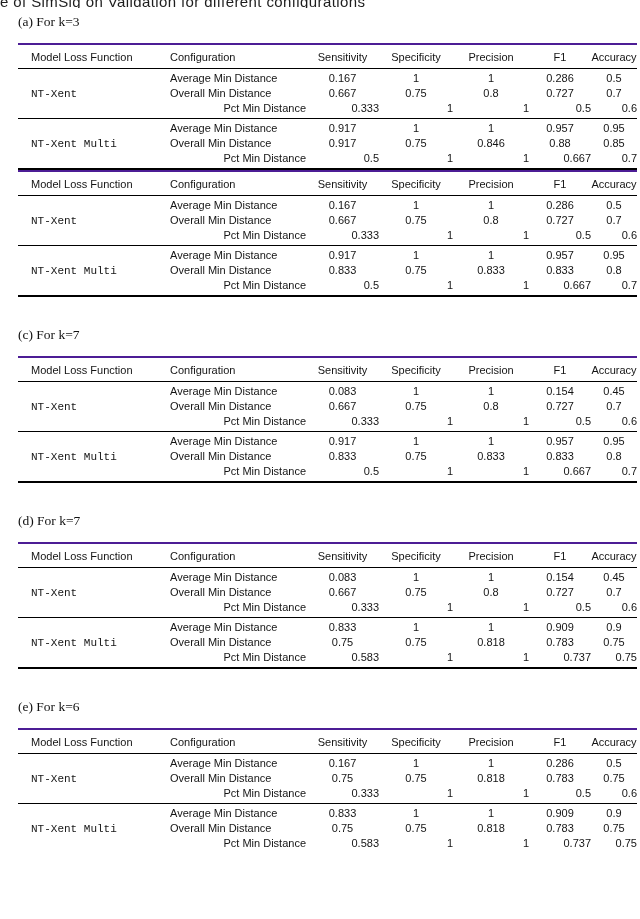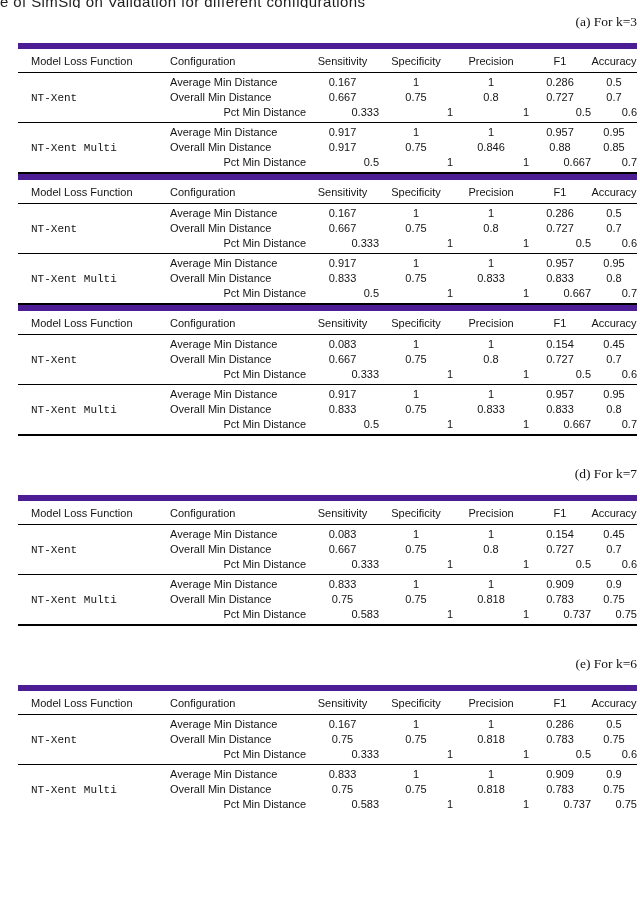--- a/index.html
+++ b/index.html
@@ -29,32 +29,32 @@
     color: #1d1d1d;
   }
   .table-block {
     width: 619px;
     margin-left: 18px;
   }
   .table-caption {
     font-family: "Liberation Serif", "DejaVu Serif", serif;
     font-size: 13.5px;
     line-height: 17px;
-    text-align: right;
+    text-align: left;
     color: #111;
     margin: 29px 0 13px 0;
   }
   .table-block:first-of-type .table-caption {
     margin-top: 5px;
   }
   table.results-table {
     border-collapse: collapse;
     table-layout: fixed;
     width: 619px;
-    border-top: 6px solid #4c1d95;
+    border-top: 2px solid #4c1d95;
     border-bottom: 2px solid #000;
     font-size: 11px;
     color: #141414;
   }
   .table-block:last-of-type table.results-table {
     border-bottom: none; 
   }
   th {
     font-weight: 400;
     border-bottom: 1.2px solid #000;
@@ -236,20 +236,21 @@
             <td class="c-val">1</td>
             <td class="c-val">1</td>
             <td class="c-val">0.667</td>
             <td class="c-val">0.7</td>
           </tr>
         </tbody>
       </table>
   </section>
 
   <section class="table-block">
+    <div class="table-caption">(c) For k=7</div>
     <table class="results-table">
       <colgroup>
         <col style="width:138px">
         <col style="width:150px">
         <col style="width:73px">
         <col style="width:74px">
         <col style="width:76px">
         <col style="width:62px">
         <col style="width:46px">
       </colgroup>

